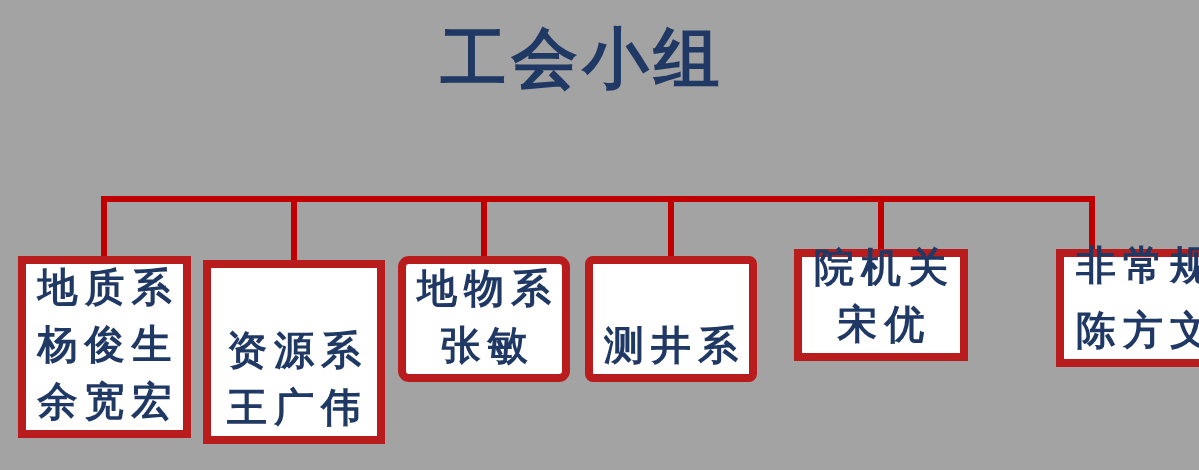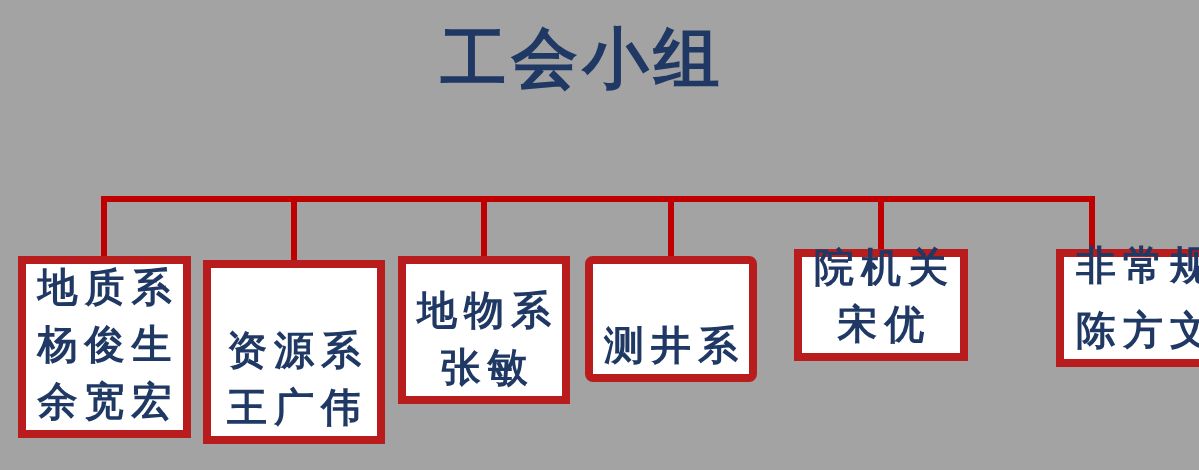--- a/index.html
+++ b/index.html
@@ -55,21 +55,21 @@
     color:#1f3864;
     font-weight:bold;
     font-size:40px;
     line-height:57px;
     letter-spacing:7px;
     text-indent:7px;
     white-space:nowrap;
   }
   .b1{left:18px;  top:256px; width:173px; height:182px;}
   .b2{left:203px; top:260px; width:182px; height:184px;}
-  .b3{left:398px; top:256px; width:172px; height:148px;}
+  .b3{left:398px; top:256px; width:172px; height:126px;border-radius:11px;}
   .b4{left:585px; top:256px; width:172px; height:126px;border-radius:8px;}
   .b5{left:794px; top:249px; width:174px; height:112px;}
   .b6{left:1056px;top:249px; width:174px; height:118px;gap:8px;}
 </style>
 </head>
 <body>
 
 <div class="stage">
 
   <h1 class="chart-title">工会小组</h1>

